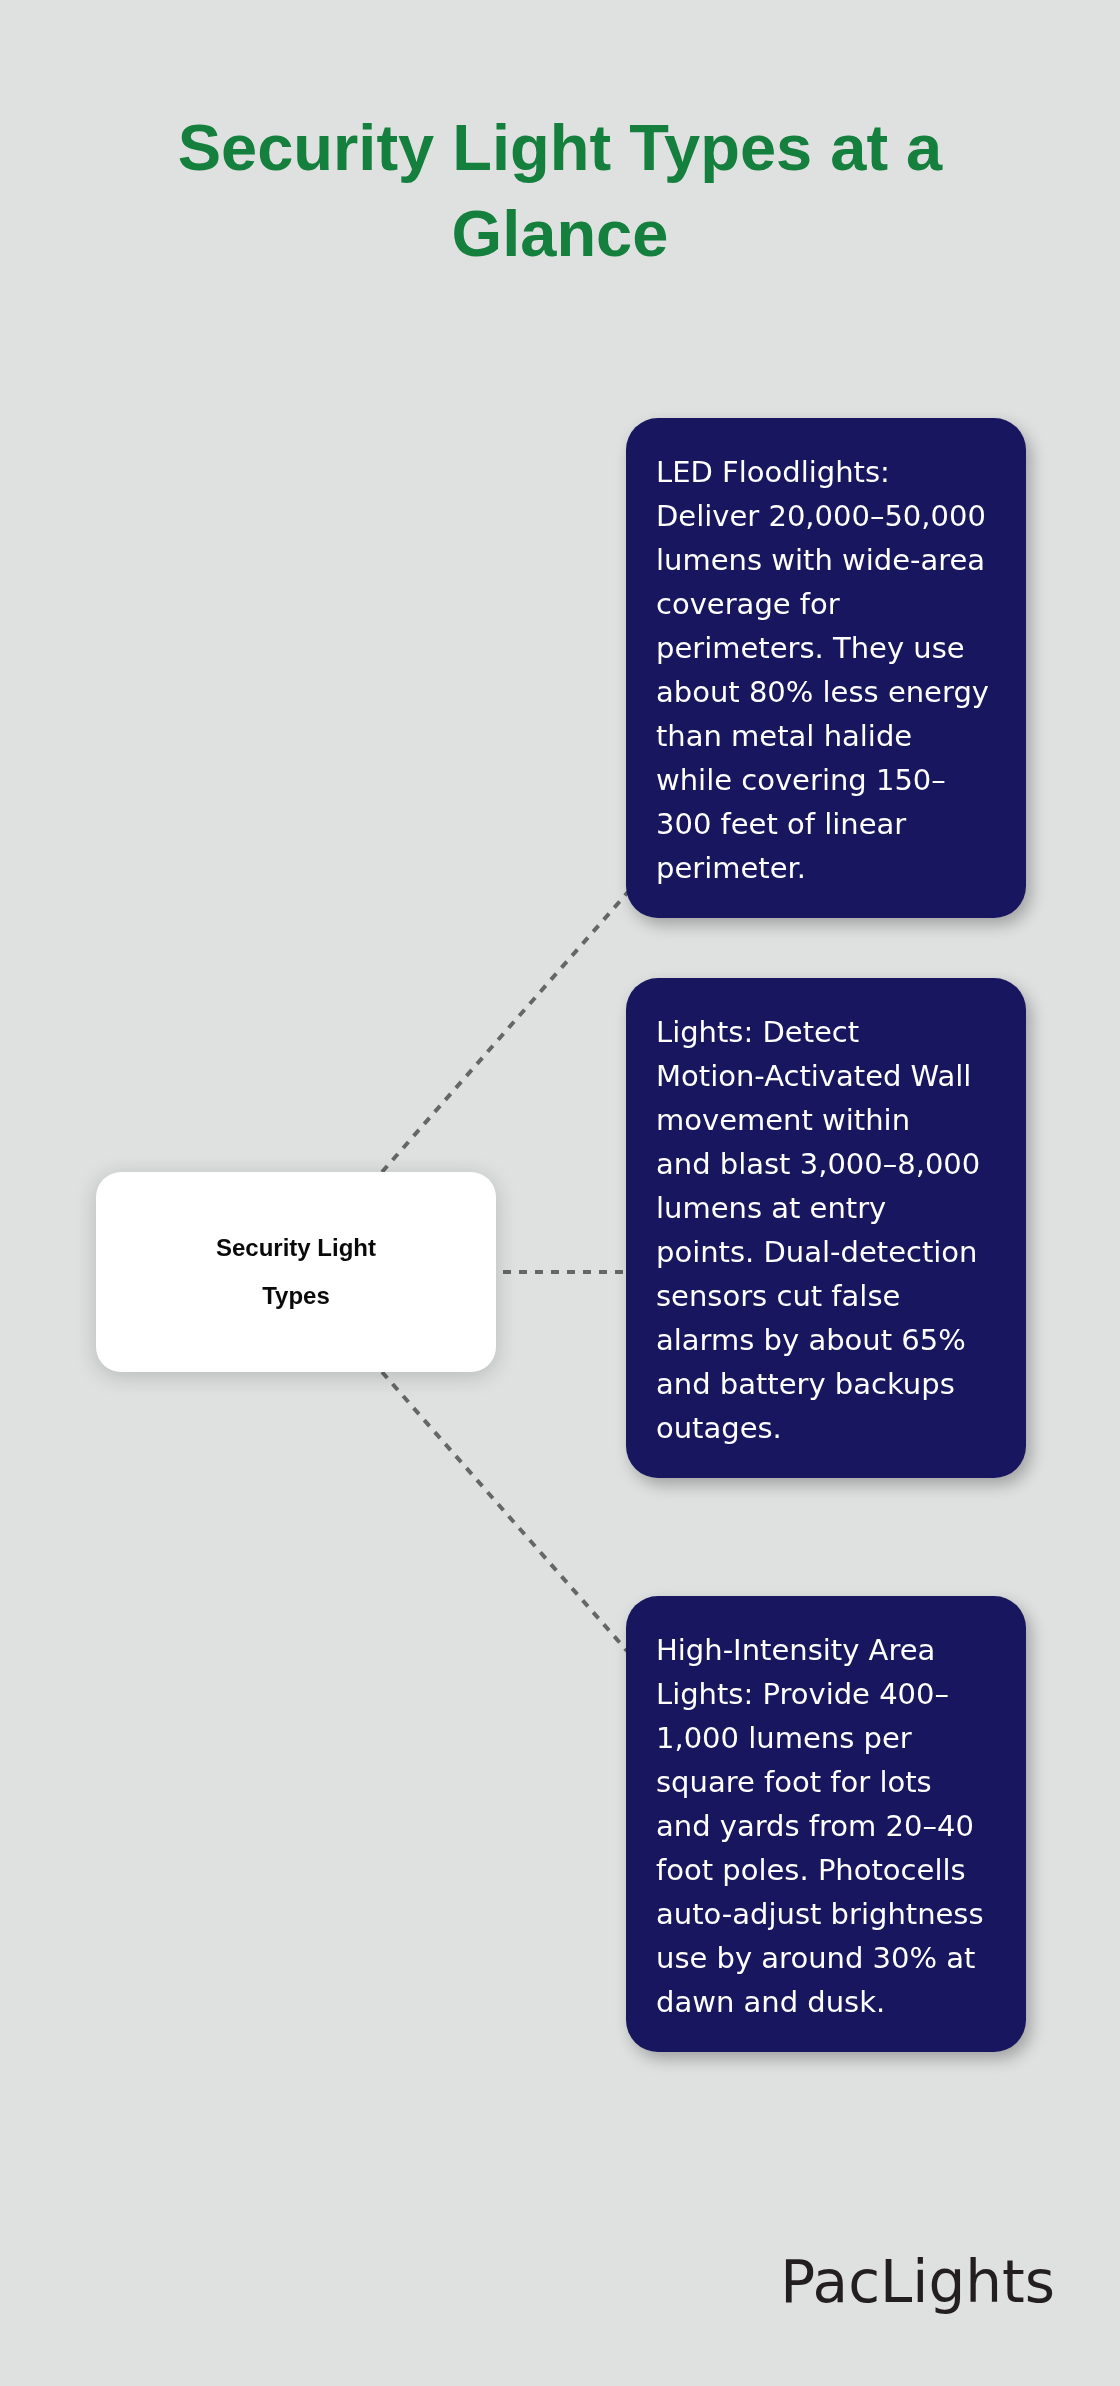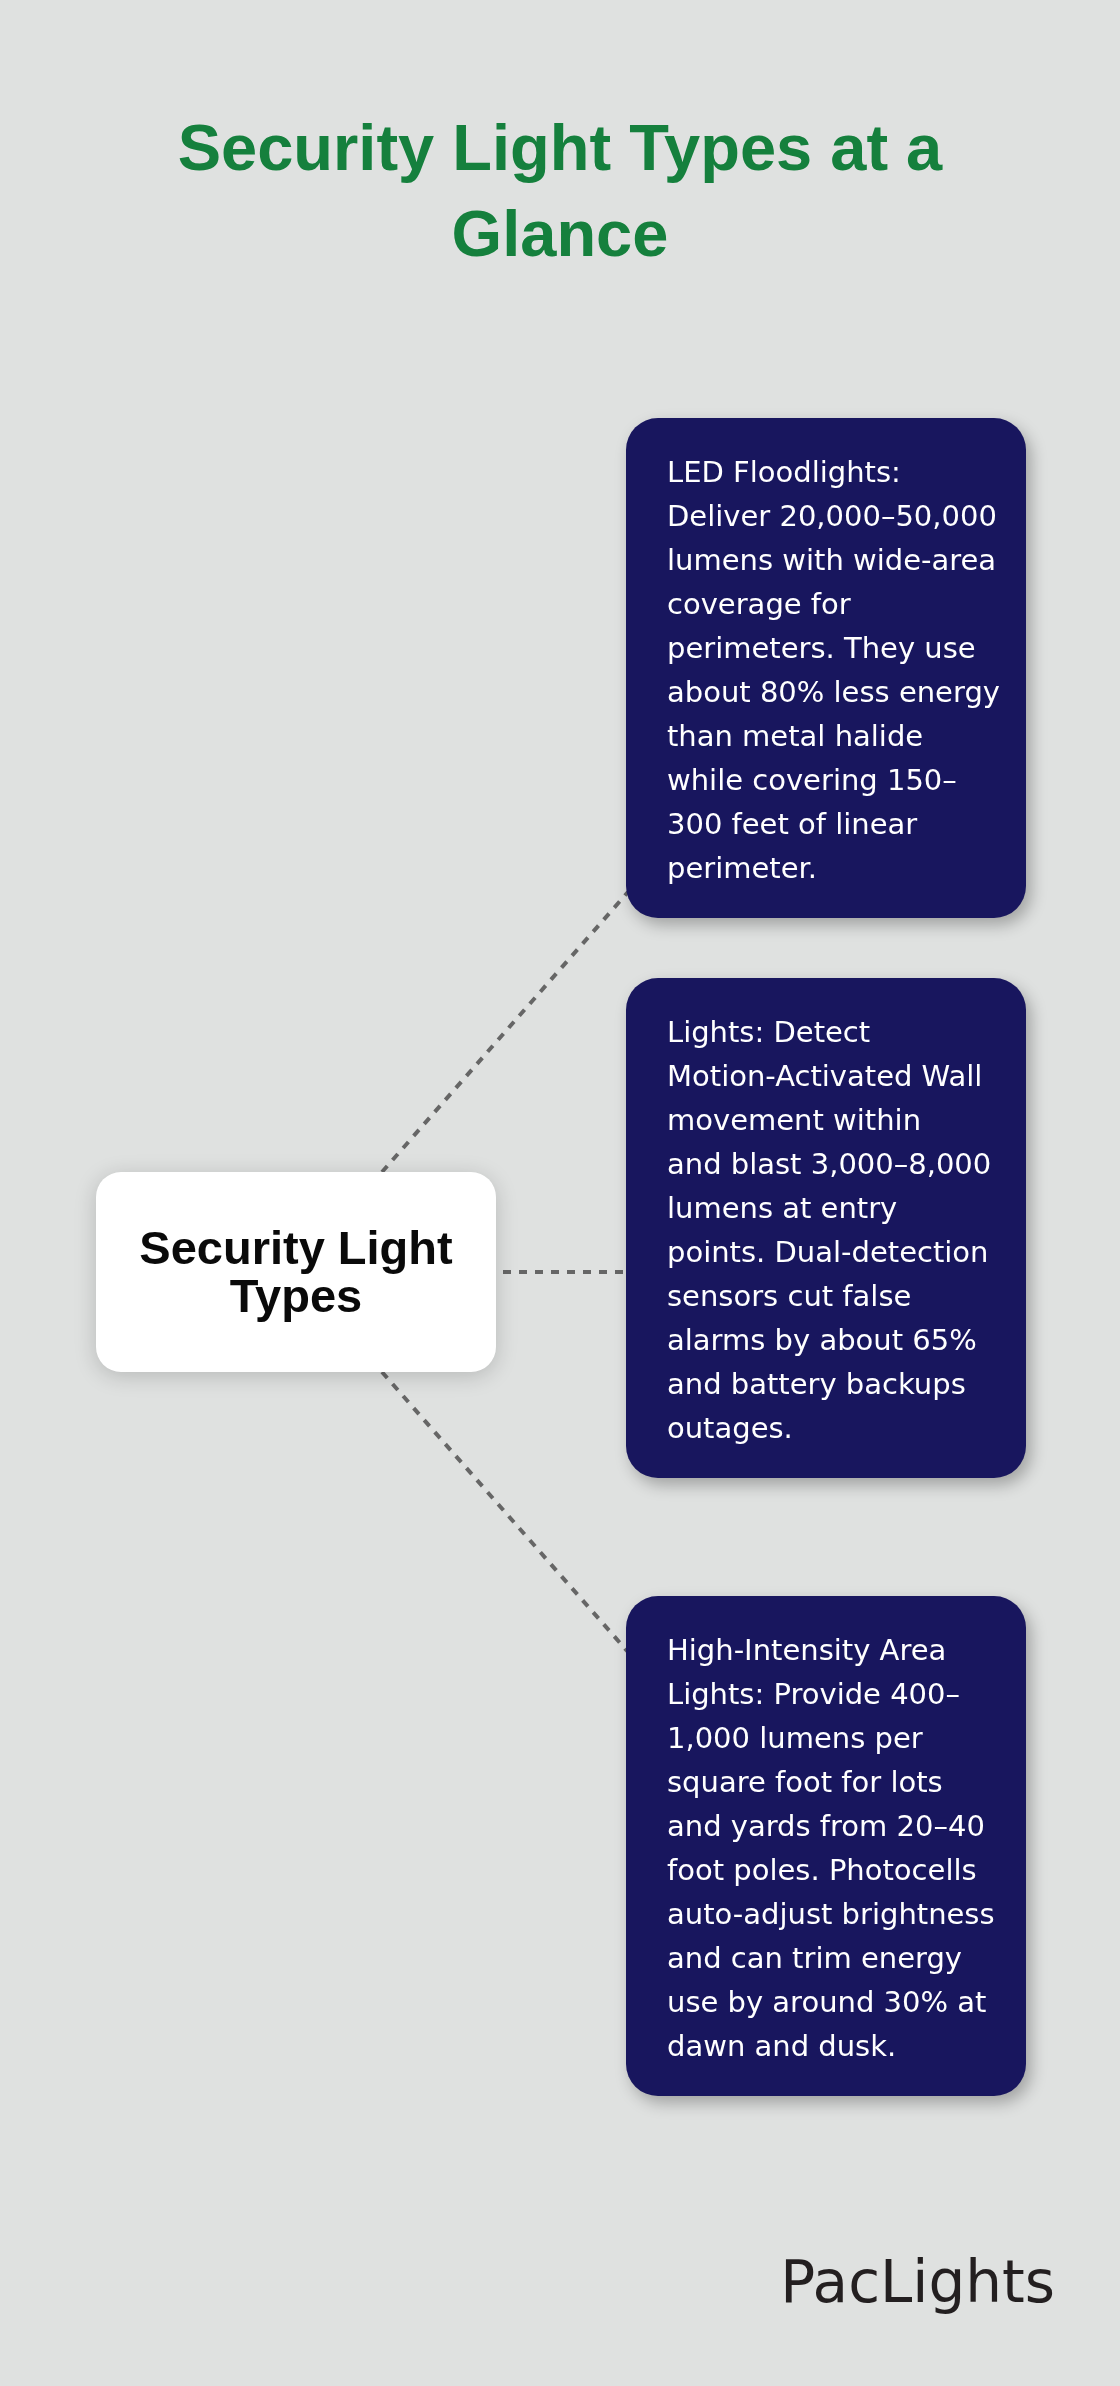--- a/index.html
+++ b/index.html
@@ -43,32 +43,32 @@
       height: 200px;
       background: #ffffff;
       border-radius: 25px;
       box-shadow: 0 4px 22px rgba(0,0,0,0.18);
       display: flex;
       flex-direction: column;
       align-items: center;
       justify-content: center;
       font-family: "Liberation Sans", sans-serif;
       font-weight: bold;
-      font-size: 47px;
+      font-size: 24px;
       line-height: 48px;
       color: #0a0a0a;
       text-align: center;
     }
     .center-node span { display: block; }
     .card {
       position: absolute;
       left: 626px;
       width: 400px;
       box-sizing: border-box;
-      padding: 32px 20px 28px 41px;
+      padding: 32px 20px 28px 30px;
       background: #18165e;
       border-radius: 32px;
       box-shadow: 5px 7px 16px rgba(0,0,0,0.28);
       font-family: "DejaVu Sans", sans-serif;
       font-size: 29px;
       line-height: 44px;
       color: #ffffff;
       white-space: nowrap;
     }
     .card span { display: block; }
@@ -129,18 +129,17 @@
 </div>
 
 <div class="card" style="top:1596px;">
   <span>High-Intensity Area</span>
   <span>Lights: Provide 400–</span>
   <span>1,000 lumens per</span>
   <span>square foot for lots</span>
   <span>and yards from 20–40</span>
   <span>foot poles. Photocells</span>
   <span>auto-adjust brightness</span>
-  <span>and can trim energy</span>
   <span>use by around 30% at</span>
   <span>dawn and dusk.</span>
 </div>
 
 <div class="logo">PacLights</div>
 
 </body></html>

